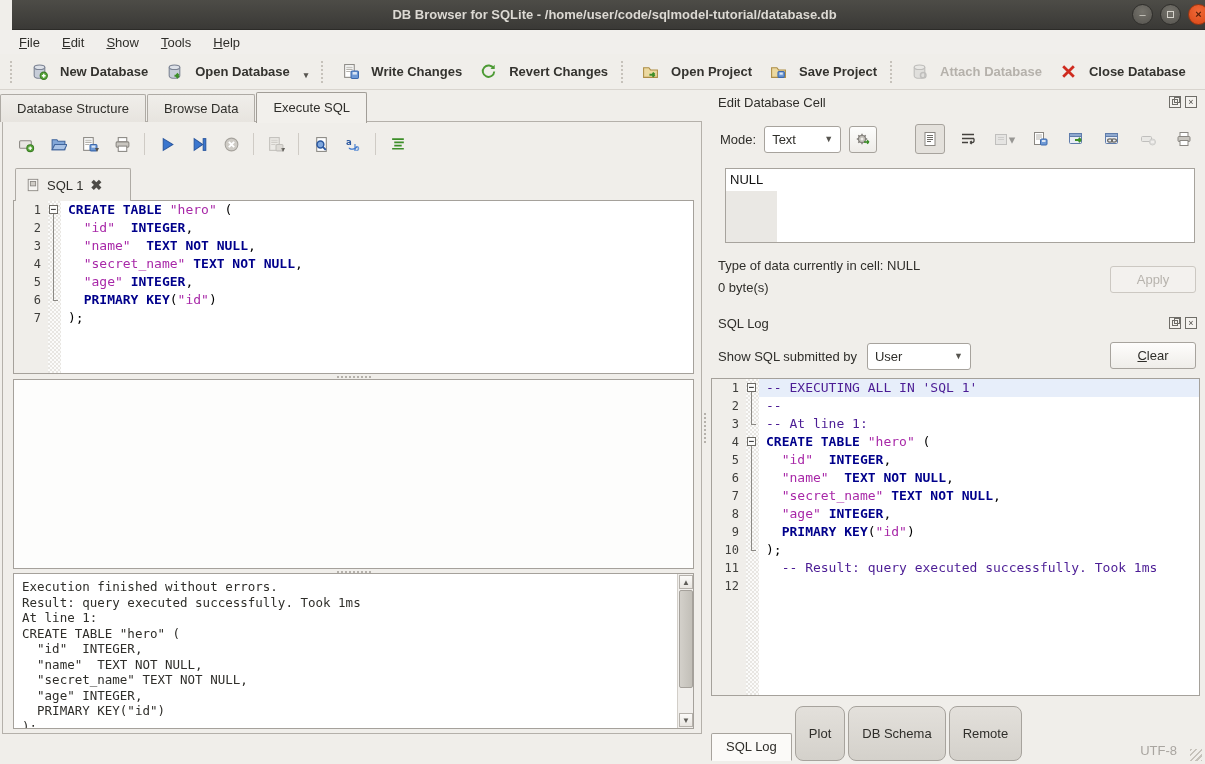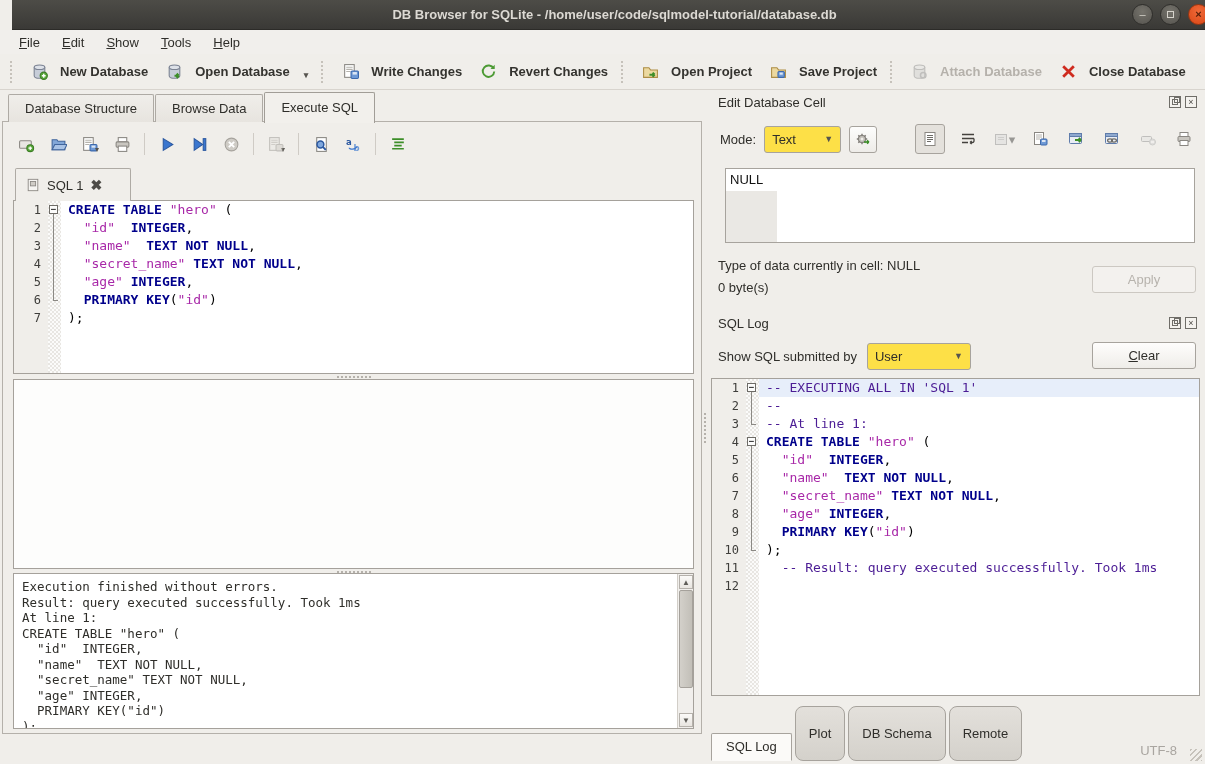--- a/index.html
+++ b/index.html
@@ -28,21 +28,21 @@
   .toolbar { position:absolute; left:0; top:54px; width:100%; height:36px; background:#f0eeea;
     border-bottom:1px solid #d8d4ce; display:flex; align-items:center; padding:0 6px; }
   .grip { width:8px; height:22px; border-left:2px dotted #c6c2bb; margin:0 4px; }
   .tb-btn { display:flex; align-items:center; gap:12px; padding:5px 9px; font-weight:bold; color:#34332f; white-space:nowrap; }
   .tb-btn.disabled { color:#b5b1ab; }
   .tb-btn.disabled svg { opacity:.45; filter:grayscale(1); }
   .caret { font-size:9px; color:#56544f; margin-left:2px; align-self:flex-end; }
   .ico16 { width:17px; height:17px; flex:0 0 auto; }
 
   
-  .main-tabs { position:absolute; left:8px; top:91px; height:31px; display:flex; align-items:flex-end; z-index:3;text-align:center; }
+  .main-tabs { position:absolute; left:0; top:91px; height:31px; display:flex; align-items:flex-end; z-index:3;text-align:center; }
   .mtab { padding:6px 16px 6px; border:1px solid #aeaaa4; border-bottom:none; background:linear-gradient(#f0eeea,#e7e4df);
     margin-right:1px; border-radius:2px 2px 0 0; }
   .mtab.active { background:#f2f0ec; padding:7px 16px 8px; position:relative; top:1px; border-color:#a19d97; }
 
   .left-frame { position:absolute; left:2px; top:121px; width:700px; height:613px; border:1px solid #b4b0aa; background:#f0eeea; }
 
   .sql-toolbar { position:absolute; left:8px; top:7px; height:30px; display:flex; align-items:center; gap:2px; }
   .sbtn { width:30px; height:28px; display:flex; align-items:center; justify-content:center; }
   .sep { width:1px; height:22px; background:#cfcbc5; margin:0 5px; }
   .sbtn .dd { font-size:8px; color:#56544f; margin:10px 0 0 -3px; }
@@ -93,38 +93,38 @@
   .dock { position:absolute; left:707px; top:91px; width:498px; height:673px; }
   .panel-hdr { position:absolute; left:11px; right:8px; height:20px; display:flex; align-items:center; }
   .panel-hdr .t { flex:1; }
   .ph-icos { display:flex; gap:4px; }
   .ph-ico { width:12px; height:12px; border:1px solid #6f6d68; background:#f4f2ee; position:relative;
     font:9px/10px "Liberation Sans",sans-serif; text-align:center; color:#4d4b47; }
   .ph-ico .r2 { position:absolute; left:2px; top:2px; width:6px; height:6px; border:1px solid #6f6d68; background:#f4f2ee; }
   .ph-ico .r1 { position:absolute; left:4px; top:0px; width:6px; height:6px; border:1px solid #6f6d68; }
 
   .mode-row { position:absolute; left:13px; top:33px; right:8px; height:30px; display:flex; align-items:center; }
-  .combo { display:flex; align-items:center; background:#fde047; border:1px solid #a7a39d; border-radius:3px; height:27px; padding:0 7px; }
+  .combo { display:flex; align-items:center; background:#ffffff; border:1px solid #a7a39d; border-radius:3px; height:27px; padding:0 7px; }
   .combo .val { flex:1; }
   .combo .arr { font-size:9px; color:#56544f; margin-left:10px; }
   .icon-btn { width:30px; height:27px; border:1px solid #a7a39d; border-radius:3px;
     background:linear-gradient(#fdfdfc,#eeece8); display:flex; align-items:center; justify-content:center; margin-left:8px; }
   .cell-icons { display:flex; align-items:center; gap:10px; margin-left:38px; }
   .cbtn { width:26px; height:26px; display:flex; align-items:center; justify-content:center; }
   .cbtn.pressed { border:1px solid #a7a39d; border-radius:3px; background:#e4e1dc; width:30px; height:30px; }
   .cbtn.off { opacity:.45; filter:grayscale(1); }
 
   .cell-edit { position:absolute; left:18px; top:77px; width:470px; height:75px; background:#fff; border:1px solid #a7a39d; }
   .cell-edit .gut { position:absolute; left:0; top:22px; bottom:0; width:51px; background:#eae8e4; }
   .cell-edit .val { position:absolute; left:4px; top:3px; font-size:13px; color:#111; }
 
   .type-line { position:absolute; left:11px; top:167px; }
   .size-line { position:absolute; left:11px; top:189px; }
   .btn { border:1px solid #a7a39d; border-radius:3px; background:linear-gradient(#fefdfc,#efede9);
-    padding:5px 0; width:104px; text-align:center; }
+    padding:5px 0; width:86px; text-align:center; }
   .btn.disabled { color:#b7b3ad; background:#f3f1ee; border-color:#ccc8c2; }
   .apply-btn { position:absolute; right:9px; top:175px; }
   .btn.clear::first-letter { text-decoration:underline; }
 
   .log-hdr-y { top:222px; }
   .log-filter { position:absolute; left:11px; top:250px; right:8px; height:30px; display:flex; align-items:center; }
   .clear-btn { position:absolute; right:9px; top:251px; }
 
   .log-edit { position:absolute; left:4px; top:287px; width:489px; height:318px; background:#fff; border:1px solid #a5a19b; overflow:hidden; }
   .log-edit .strip-num { position:absolute; left:0; top:0; bottom:0; width:34px; background:#f0eeea; }

